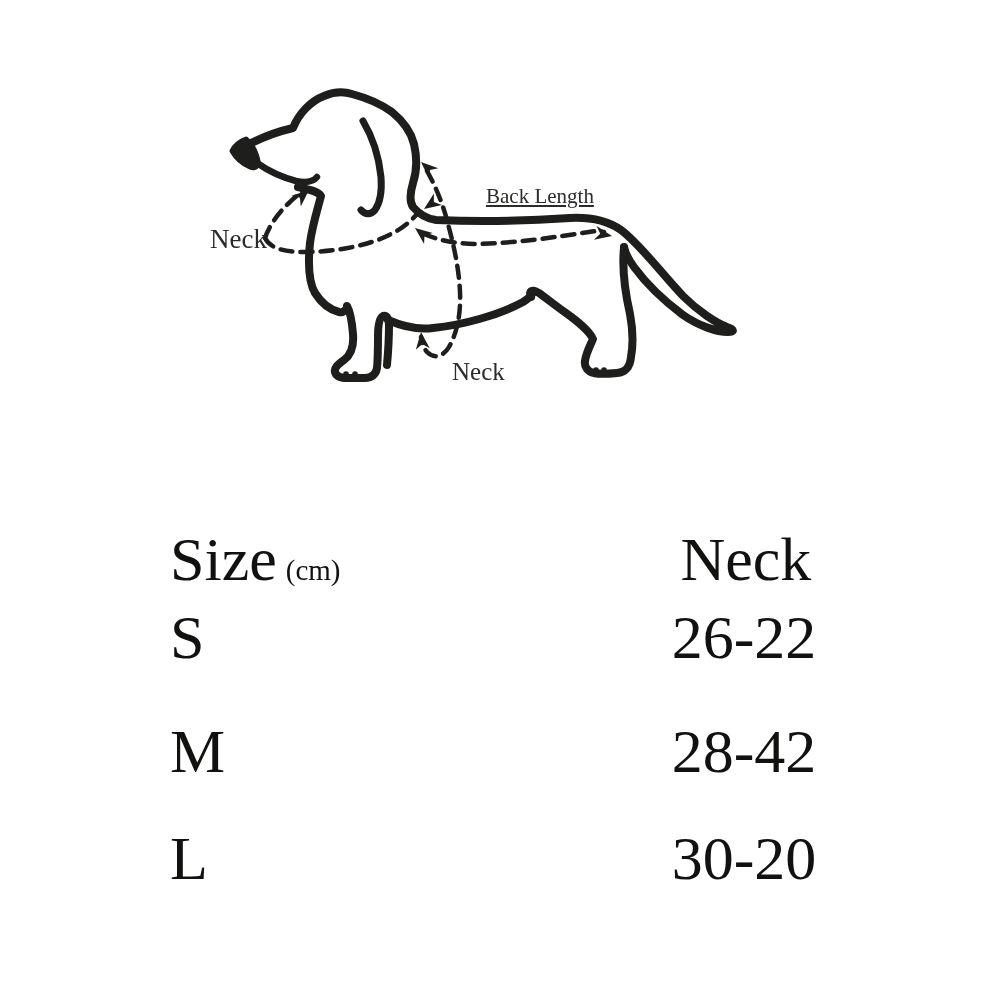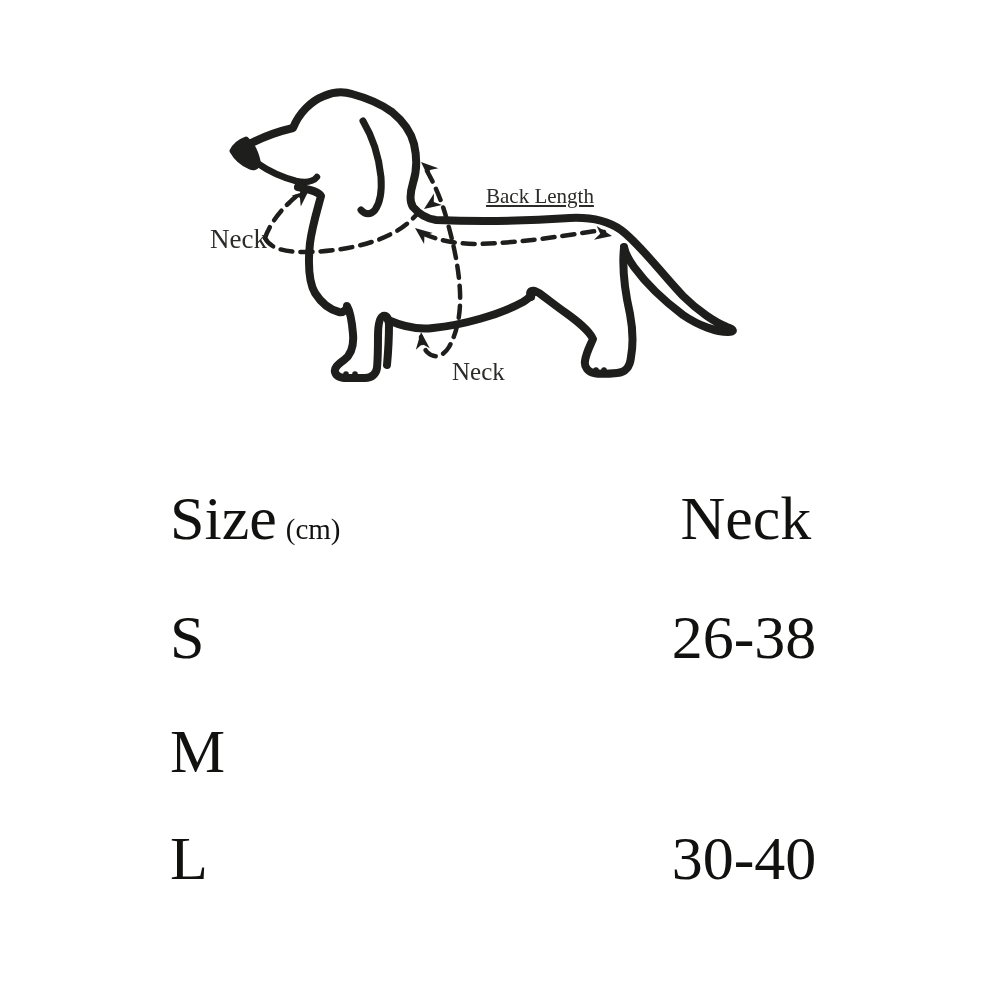--- a/index.html
+++ b/index.html
@@ -13,21 +13,21 @@
     overflow: hidden;
   }
   .fig-wrap { position: absolute; left: 0; top: 0; width: 1000px; height: 480px; }
   .fig-label { position: absolute; color: #2b2b29; white-space: nowrap; line-height: 1; }
   .lbl-neck   { left: 210px; top: 226px; font-size: 27px; }
   .lbl-back   { left: 486px; top: 186px; font-size: 21px; text-decoration: underline; }
   .lbl-chest  { left: 452px; top: 359px; font-size: 25px; }
 
   .size-table { position: absolute; left: 170px; top: 0; width: 740px; }
   .trow { position: absolute; left: 0; width: 740px; display: flex; align-items: baseline; }
-  .trow-header { top: 487px; gap: 8px; }
+  .trow-header { top: 528px; gap: 8px; }
   .trow-s { top: 606px; }
   .trow-m { top: 720px; }
   .trow-l { top: 827px; }
   .cell { line-height: 62px; font-size: 62px; color: #111110; }
   .cell-size { width: 408px; text-align: left; }
   .cell-neck { width: 332px; text-align: center; }
   .unit { font-size: 29px; margin-left: 9px; color: #111110; }
 </style>
 </head>
 <body>
@@ -145,26 +145,27 @@
   <div class="size-table">
     <div class="trow trow-header">
       <div class="cell cell-size">
         <span>Size</span><span class="unit">(cm)</span>
       </div>
       <div class="cell cell-neck">Neck</div>
     </div>
 
     <div class="trow trow-s">
       <div class="cell cell-size">S</div>
-      <div class="cell cell-neck">26-38</div>
+      <div class="cell cell-neck">26-22</div>
     </div>
 
     <div class="trow trow-m">
       <div class="cell cell-size">M</div>
+      <div class="cell cell-neck">28-42</div>
     </div>
 
     <div class="trow trow-l">
       <div class="cell cell-size">L</div>
-      <div class="cell cell-neck">30-40</div>
+      <div class="cell cell-neck">30-20</div>
     </div>
   </div>
 
 </div>
 
 </body></html>

